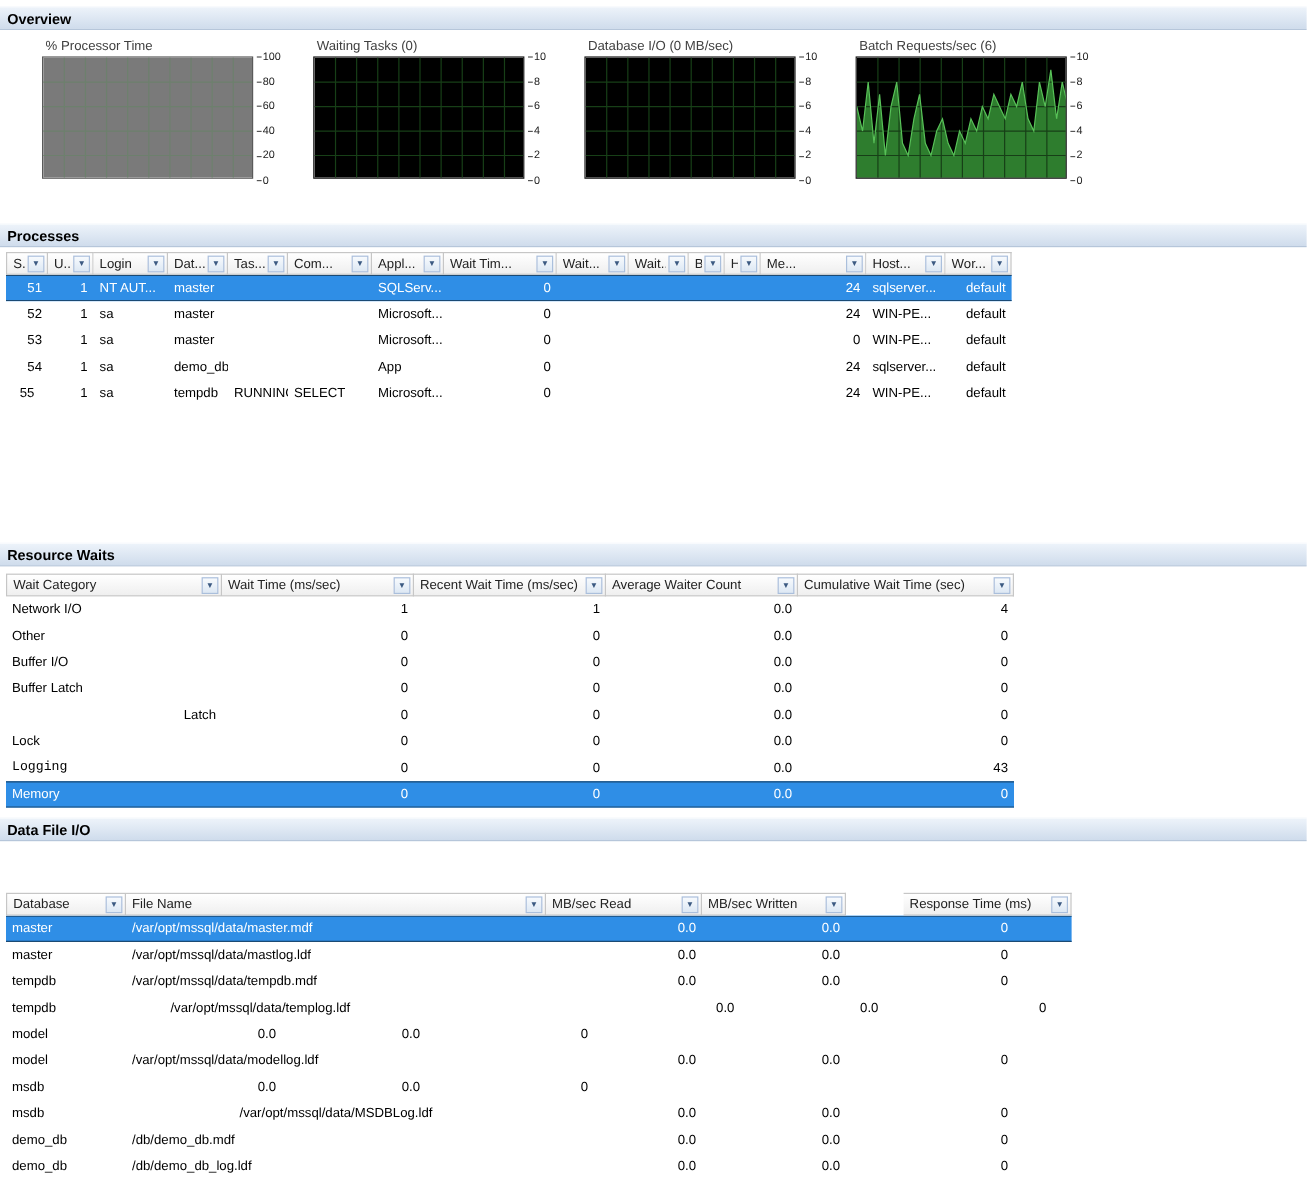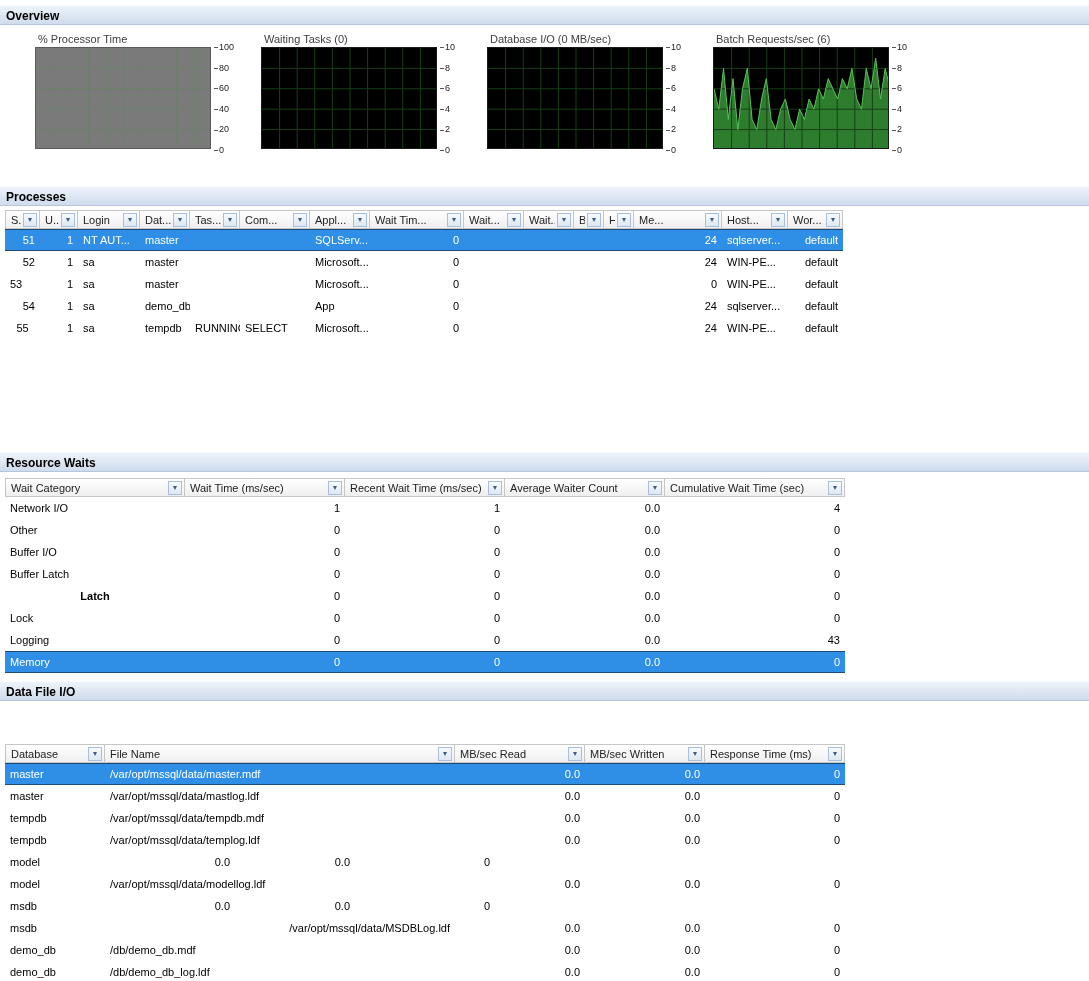--- a/index.html
+++ b/index.html
@@ -259,21 +259,21 @@
       <div class="grid-cell" style="width: 94px; text-align: right;">0</div>
       <div class="grid-cell" style="width: 60px; text-align: left;"></div>
       <div class="grid-cell" style="width: 50px; text-align: left;"></div>
       <div class="grid-cell" style="width: 30px; text-align: left;"></div>
       <div class="grid-cell" style="width: 30px; text-align: left;"></div>
       <div class="grid-cell" style="width: 88px; text-align: right;">24</div>
       <div class="grid-cell" style="width: 66px; text-align: left;">WIN-PE...</div>
       <div class="grid-cell" style="width: 55px; text-align: right;">default</div>
     </div>
     <div class="grid-row">
-      <div class="grid-cell" style="width: 35px; text-align: left;">53</div>
+      <div class="grid-cell" style="width: 35px; text-align: right;">53</div>
       <div class="grid-cell" style="width: 38px; text-align: right;">1</div>
       <div class="grid-cell" style="width: 62px; text-align: left;">sa</div>
       <div class="grid-cell" style="width: 50px; text-align: left;">master</div>
       <div class="grid-cell" style="width: 50px; text-align: left;"></div>
       <div class="grid-cell" style="width: 70px; text-align: left;"></div>
       <div class="grid-cell" style="width: 60px; text-align: left;">Microsoft...</div>
       <div class="grid-cell" style="width: 94px; text-align: right;">0</div>
       <div class="grid-cell" style="width: 60px; text-align: left;"></div>
       <div class="grid-cell" style="width: 50px; text-align: left;"></div>
       <div class="grid-cell" style="width: 30px; text-align: left;"></div>
@@ -366,35 +366,35 @@
       <div class="grid-cell" style="width: 180px; text-align: right;">0</div>
     </div>
     <div class="grid-row">
       <div class="grid-cell" style="width: 180px; text-align: left;">Buffer Latch</div>
       <div class="grid-cell" style="width: 160px; text-align: right;">0</div>
       <div class="grid-cell" style="width: 160px; text-align: right;">0</div>
       <div class="grid-cell" style="width: 160px; text-align: right;">0.0</div>
       <div class="grid-cell" style="width: 180px; text-align: right;">0</div>
     </div>
     <div class="grid-row">
-      <div class="grid-cell" style="width: 180px; text-align: center; font-weight: bold;">Latch</div>
+      <div class="grid-cell" style="width: 180px; text-align: right;">Latch</div>
       <div class="grid-cell" style="width: 160px; text-align: right;">0</div>
       <div class="grid-cell" style="width: 160px; text-align: right;">0</div>
       <div class="grid-cell" style="width: 160px; text-align: right;">0.0</div>
       <div class="grid-cell" style="width: 180px; text-align: right;">0</div>
     </div>
     <div class="grid-row">
       <div class="grid-cell" style="width: 180px; text-align: left;">Lock</div>
       <div class="grid-cell" style="width: 160px; text-align: right;">0</div>
       <div class="grid-cell" style="width: 160px; text-align: right;">0</div>
       <div class="grid-cell" style="width: 160px; text-align: right;">0.0</div>
       <div class="grid-cell" style="width: 180px; text-align: right;">0</div>
     </div>
     <div class="grid-row">
-      <div class="grid-cell" style="width: 180px; text-align: left;">Logging</div>
+      <div class="grid-cell" style="width: 180px; text-align: left; font-family: Liberation Mono, monospace;">Logging</div>
       <div class="grid-cell" style="width: 160px; text-align: right;">0</div>
       <div class="grid-cell" style="width: 160px; text-align: right;">0</div>
       <div class="grid-cell" style="width: 160px; text-align: right;">0.0</div>
       <div class="grid-cell" style="width: 180px; text-align: right;">43</div>
     </div>
     <div class="grid-row selected">
       <div class="grid-cell" style="width: 180px; text-align: left;">Memory</div>
       <div class="grid-cell" style="width: 160px; text-align: right;">0</div>
       <div class="grid-cell" style="width: 160px; text-align: right;">0</div>
       <div class="grid-cell" style="width: 160px; text-align: right;">0.0</div>
@@ -416,21 +416,21 @@
         <span class="filter-btn">▾</span>
       </div>
       <div class="grid-hcell" style="width: 130px;">
         <span class="hlabel">MB/sec Read</span>
         <span class="filter-btn">▾</span>
       </div>
       <div class="grid-hcell" style="width: 120px;">
         <span class="hlabel">MB/sec Written</span>
         <span class="filter-btn">▾</span>
       </div>
-      <div class="grid-hcell" style="width: 140px;">
+      <div class="grid-hcell" style="width: 140px; margin-left: 48px;">
         <span class="hlabel">Response Time (ms)</span>
         <span class="filter-btn">▾</span>
       </div>
     </div>
     <div class="grid-row selected">
       <div class="grid-cell" style="width: 100px; text-align: left;">master</div>
       <div class="grid-cell" style="width: 350px; text-align: left;">/var/opt/mssql/data/master.mdf</div>
       <div class="grid-cell" style="width: 130px; text-align: right;">0.0</div>
       <div class="grid-cell" style="width: 120px; text-align: right;">0.0</div>
       <div class="grid-cell" style="width: 140px; text-align: right;">0</div>
@@ -444,21 +444,21 @@
     </div>
     <div class="grid-row">
       <div class="grid-cell" style="width: 100px; text-align: left;">tempdb</div>
       <div class="grid-cell" style="width: 350px; text-align: left;">/var/opt/mssql/data/tempdb.mdf</div>
       <div class="grid-cell" style="width: 130px; text-align: right;">0.0</div>
       <div class="grid-cell" style="width: 120px; text-align: right;">0.0</div>
       <div class="grid-cell" style="width: 140px; text-align: right;">0</div>
     </div>
     <div class="grid-row">
       <div class="grid-cell" style="width: 100px; text-align: left;">tempdb</div>
-      <div class="grid-cell" style="width: 350px; text-align: left;">/var/opt/mssql/data/templog.ldf</div>
+      <div class="grid-cell" style="width: 350px; text-align: left; margin-left: 32px;">/var/opt/mssql/data/templog.ldf</div>
       <div class="grid-cell" style="width: 130px; text-align: right;">0.0</div>
       <div class="grid-cell" style="width: 120px; text-align: right;">0.0</div>
       <div class="grid-cell" style="width: 140px; text-align: right;">0</div>
     </div>
     <div class="grid-row">
       <div class="grid-cell" style="width: 100px; text-align: left;">model</div>
       <div class="grid-cell" style="width: 130px; text-align: right;">0.0</div>
       <div class="grid-cell" style="width: 120px; text-align: right;">0.0</div>
       <div class="grid-cell" style="width: 140px; text-align: right;">0</div>
     </div>
@@ -470,21 +470,21 @@
       <div class="grid-cell" style="width: 140px; text-align: right;">0</div>
     </div>
     <div class="grid-row">
       <div class="grid-cell" style="width: 100px; text-align: left;">msdb</div>
       <div class="grid-cell" style="width: 130px; text-align: right;">0.0</div>
       <div class="grid-cell" style="width: 120px; text-align: right;">0.0</div>
       <div class="grid-cell" style="width: 140px; text-align: right;">0</div>
     </div>
     <div class="grid-row">
       <div class="grid-cell" style="width: 100px; text-align: left;">msdb</div>
-      <div class="grid-cell" style="width: 350px; text-align: right;">/var/opt/mssql/data/MSDBLog.ldf</div>
+      <div class="grid-cell" style="width: 350px; text-align: center;">/var/opt/mssql/data/MSDBLog.ldf</div>
       <div class="grid-cell" style="width: 130px; text-align: right;">0.0</div>
       <div class="grid-cell" style="width: 120px; text-align: right;">0.0</div>
       <div class="grid-cell" style="width: 140px; text-align: right;">0</div>
     </div>
     <div class="grid-row">
       <div class="grid-cell" style="width: 100px; text-align: left;">demo_db</div>
       <div class="grid-cell" style="width: 350px; text-align: left;">/db/demo_db.mdf</div>
       <div class="grid-cell" style="width: 130px; text-align: right;">0.0</div>
       <div class="grid-cell" style="width: 120px; text-align: right;">0.0</div>
       <div class="grid-cell" style="width: 140px; text-align: right;">0</div>

